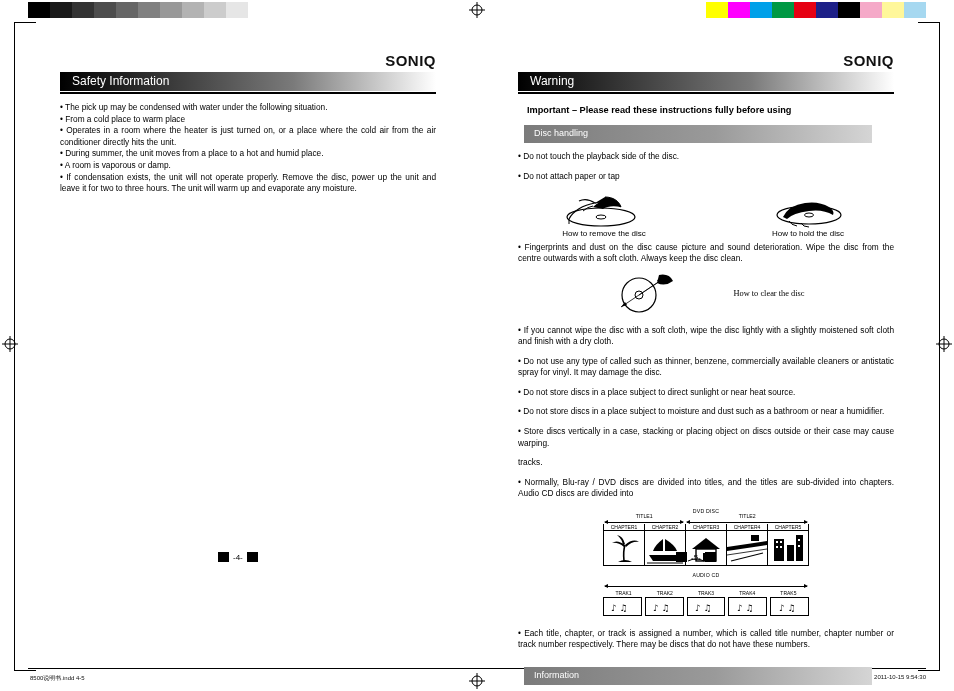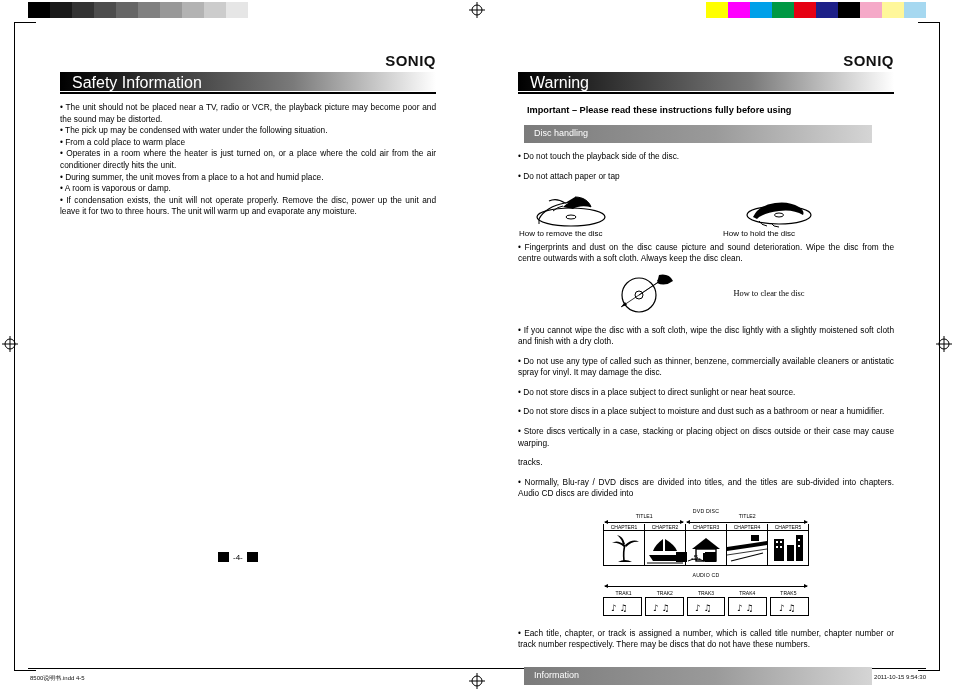--- a/index.html
+++ b/index.html
@@ -22,39 +22,39 @@
   .col-left{left:60px;}
   .col-right{left:518px;}
 
   .brand{position:absolute;top:0;right:0;font-weight:bold;font-size:15px;letter-spacing:.5px;color:#111;}
 
   .hdr-bar{
     position:relative;height:19px;margin-top:20px;
     background:linear-gradient(to right,#000 0%,#7a7a7a 62%,#ffffff 100%);
   }
   .hdr-bar span{
-    position:absolute;left:12px;top:2px;color:#fff;font-size:16px;
+    position:absolute;left:12px;top:2px;color:#fff;font-size:12px;
   }
   .hdr-rule{height:2px;background:#000;margin-top:1px;}
 
   .body-text{font-size:8.3px;line-height:11.6px;text-align:justify;margin-top:8px;}
   .body-text p{margin:0 0 0 0;}
 
   .imp-line{font-size:9.2px;font-weight:bold;margin:11px 0 10px 9px;}
 
   .sub-bar{
     position:relative;height:18px;width:348px;margin:0 0 7px 6px;
     background:linear-gradient(to right,#7b7b7b 0%,#9a9a9a 55%,#d5d5d5 100%);
   }
   .sub-bar span{position:absolute;left:10px;top:3px;color:#fff;font-size:9px;}
 
   .r-text{font-size:8.3px;line-height:11.4px;text-align:justify;}
 
   .fig-row{display:flex;justify-content:center;gap:34px;margin:6px 0 4px 0;}
-  .fig{width:170px;}
+  .fig{width:170px;text-align:center;}
   .fig .cap{font-size:8px;margin-top:-8px;}
   .fig-inline{display:flex;align-items:center;justify-content:center;gap:8px;margin:8px 0 10px 0;}
   .fig-inline .cap{font-size:8.4px;font-family:Liberation Serif, serif;}
 
   
   .diagram{margin:6px auto 6px auto;width:206px;}
   .dvd-label,.cd-label{font-size:5.2px;text-align:center;letter-spacing:.2px;}
   .arrow-row{display:flex;font-size:5.2px;}
   .arrow-cell{position:relative;height:10px;flex:1;}
   .arrow-cell .lbl{position:absolute;left:0;right:0;top:-1px;text-align:center;font-size:5.2px;}
@@ -161,21 +161,20 @@
 
   <div class="col col-left">
     <div class="brand">SONIQ</div>
 
     <div class="hdr-bar">
       <span>Safety Information</span>
     </div>
     <div class="hdr-rule"></div>
 
     <div class="body-text">
-      <p>• The unit should not be placed near a TV, radio or VCR, the playback picture may become poor and the sound may be distorted.</p>
       <p>• The pick up may be condensed with water under the following situation.</p>
       <p>• From a cold place to warm place</p>
       <p>• Operates in a room where the heater is just turned on, or a place where the cold air from the air conditioner directly hits the unit.</p>
       <p>• During summer, the unit moves from a place to a hot and humid place.</p>
       <p>• A room is vaporous or damp.</p>
       <p>• If condensation exists, the unit will not operate properly. Remove the disc, power up the unit and leave it for two to three hours. The unit will warm up and evaporate any moisture.</p>
     </div>
   </div>
 
   <div class="pg pg-left">

